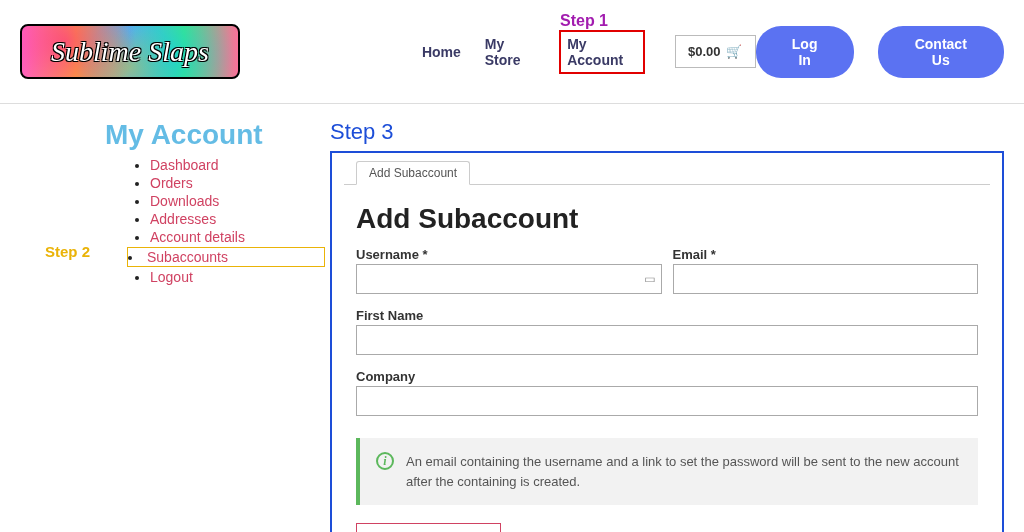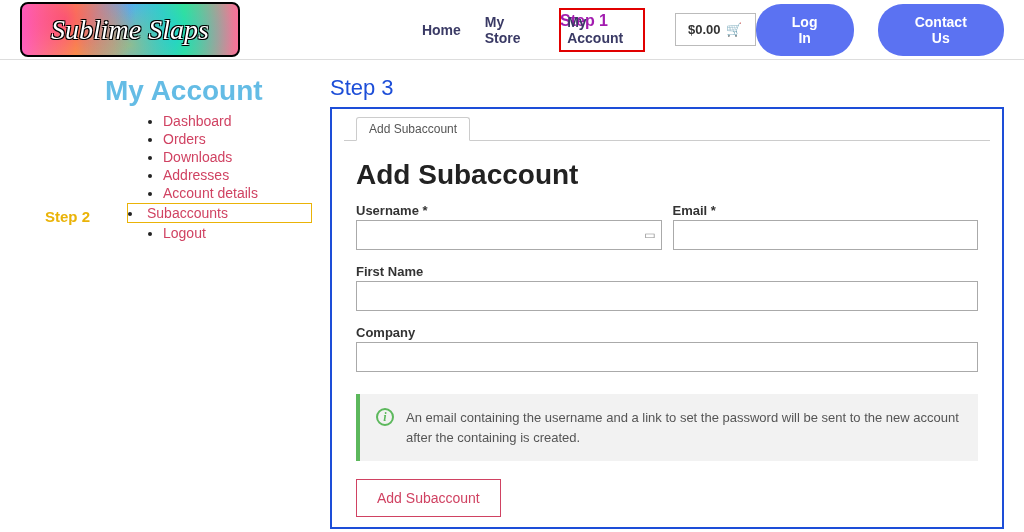--- a/index.html
+++ b/index.html
@@ -2,21 +2,21 @@
 <html><head>
 <meta charset="utf-8">
 <style>
   * { box-sizing: border-box; margin: 0; padding: 0; }
   body { font-family: "Segoe UI", Arial, sans-serif; font-size: 14px; color: #222; width: 1024px; background: #fff; }
   
   
   .header {
     display: flex;
     align-items: center;
-    padding: 2px 20px;
+    padding: 24px 20px;
     border-bottom: 1px solid #ddd;
   }
   .logo {
     width: 230px; height: 55px;
     border: 2px solid #000;
     border-radius: 8px;
     background: linear-gradient(90deg,#ff6ec4,#f7b733,#4facfe,#43e97b,#fa709a);
     position: relative;
     display: flex; align-items: center; justify-content: center;
     font-family: "Brush Script MT", cursive;
@@ -48,24 +48,24 @@
     border-radius: 25px; padding: 10px 30px; color: #fff; background: #5b72f2;
     font-weight: 600; font-size: 14px; cursor: pointer; border: none;
   }
   .header-right { margin-left: auto; display: flex; gap: 24px; }
   
   
   .content { display: flex; padding: 15px 20px 30px 20px; }
   .sidebar { width: 310px; padding-left: 85px; position: relative;}
   .sidebar-title { color: #64bce5; font-size: 28px; font-weight: 700; margin-bottom: 6px; margin-left: 0px;}
   .sidebar ul { list-style: disc; padding-left: 40px; }
-  .sidebar li { color: #222; margin: 2px 18px; }
+  .sidebar li { color: #222; margin: 2px 5px; }
   .sidebar li a { color: #d04262; text-decoration: none; font-size: 14px; cursor: pointer;}
   .sidebar li.boxed { border: 1.5px solid #eab308; padding: 1px 0; list-style-position: inside; margin-left: -18px;}
-  .step2-label { position:absolute; left: 25px; top: 133px; color:#eab308; font-weight:700; font-size:15px;}
+  .step2-label { position:absolute; left: 25px; top: 124px; color:#eab308; font-weight:700; font-size:15px;}
   
   .main { flex: 1; }
   .step3-label { color:#1d4ed8; font-weight:400; font-size:22px; margin-bottom:6px; }
   .panel { border: 2px solid #1d4ed8; padding: 0; }
   
   .tab-strip { padding: 8px 12px 0 12px; border-bottom: 1px solid #ccc; margin: 0 12px;}
   .tab {
     display: inline-block; border: 1px solid #ccc; border-bottom: 1px solid #fff;
     padding: 4px 12px; font-size: 12px; color: #555; background: #fff; margin-bottom: -1px;
     border-radius: 3px 3px 0 0;

